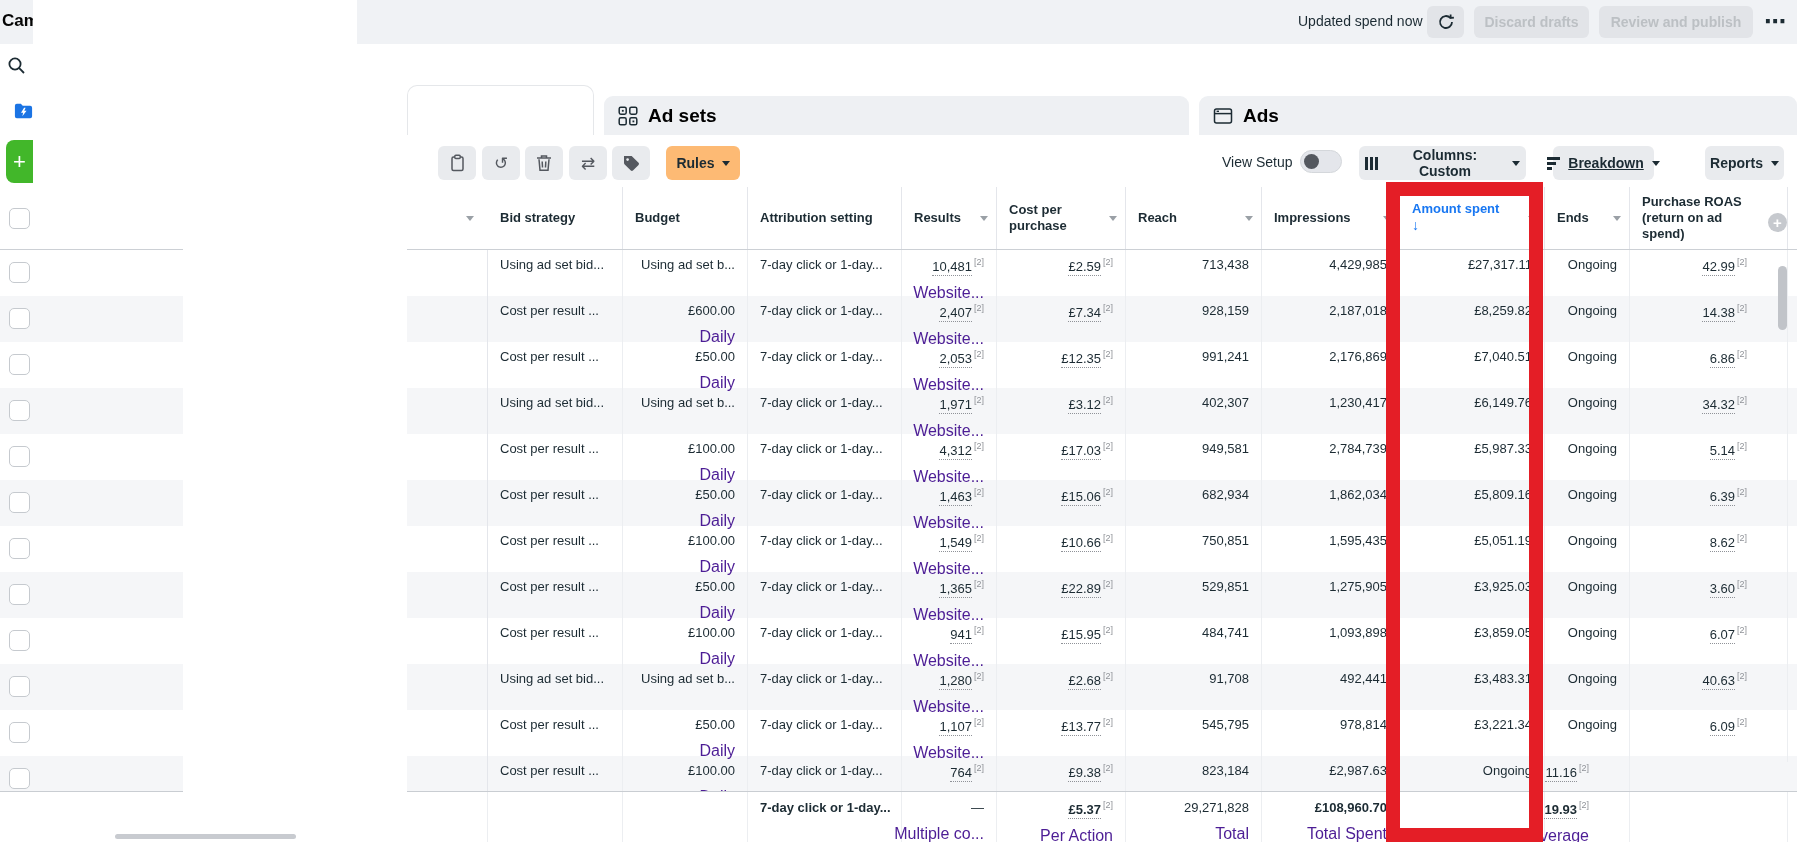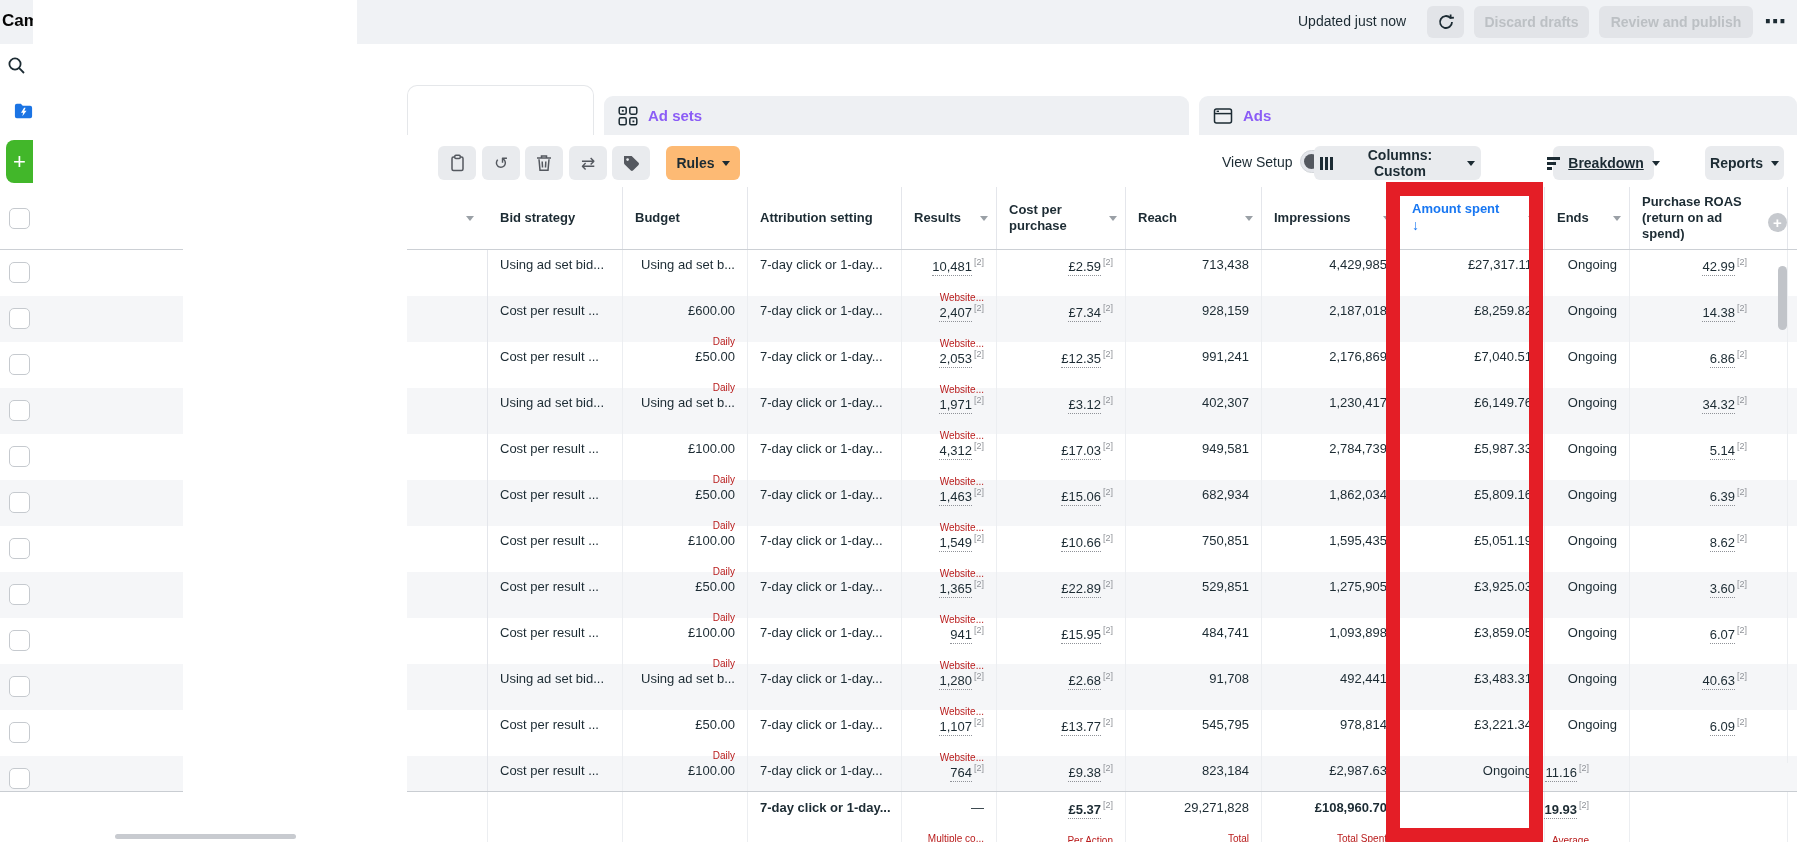--- a/index.html
+++ b/index.html
@@ -25,34 +25,34 @@
   .rail-folder{position:absolute;left:13px;top:101px;z-index:6;}
   .rail-create{position:absolute;left:6px;top:140px;width:27px;height:43px;background:#42b72a;border:none;
                border-radius:8px 0 0 8px;color:#fff;font-size:22px;font-weight:400;z-index:6;display:flex;align-items:center;justify-content:center;font-family:inherit;}
 
   
   .tab{position:absolute;display:flex;align-items:center;gap:10px;box-sizing:border-box;}
   .tab-campaigns{left:407px;top:85px;width:187px;height:51px;background:#fff;border:1px solid #e5e7ea;border-bottom:none;border-radius:10px 10px 0 0;}
   .tab-gray{background:#eef0f3;border-radius:9px 9px 0 0;top:96px;height:39px;padding-left:14px;}
   .tab-adsets{left:604px;width:585px;}
   .tab-ads{left:1199px;width:598px;}
-  .tab-label{font-size:15px;font-weight:700;color:#8b5cf6;}
+  .tab-label{font-size:19px;font-weight:700;color:#000000;}
 
   
   .toolbar{position:absolute;left:0;top:135px;width:1797px;height:52px;background:#fff;}
   .icon-btn{position:absolute;top:11px;width:38px;height:34px;border:none;border-radius:6px;background:#e9ebee;
             display:flex;align-items:center;justify-content:center;font-size:17px;color:#54585f;font-family:inherit;}
   .rules-btn{position:absolute;left:666px;top:11px;width:74px;height:34px;border:none;border-radius:6px;background:#fdba74;
              font-size:14px;font-weight:600;color:#1c2b33;display:flex;align-items:center;justify-content:center;gap:7px;font-family:inherit;}
   .vs-label{position:absolute;left:1222px;top:19px;font-size:14px;color:#1c2b33;}
   .toggle{position:absolute;left:1300px;top:15px;width:42px;height:23px;border-radius:12px;background:#e4e6eb;border:1px solid #d4d7db;box-sizing:border-box;}
   .toggle .knob{position:absolute;left:3px;top:3px;width:15px;height:15px;border-radius:50%;background:#54585f;}
   .ctl-btn{position:absolute;top:11px;height:34px;border:none;border-radius:6px;background:#e9ebee;
            font-size:14px;font-weight:600;color:#1c2b33;display:flex;align-items:center;justify-content:center;gap:8px;font-family:inherit;}
-  .btn-columns{left:1314px;width:167px;}
+  .btn-columns{left:1359px;width:167px;}
   .btn-breakdown{left:1553px;width:101px;text-decoration:underline;}
   .btn-reports{left:1705px;width:79px;}
   .caret-dark{width:0;height:0;border:4px solid transparent;border-top:5px solid #1c2b33;margin-top:4px;}
   .colicon{display:inline-flex;gap:2px;}
   .colicon i{display:block;width:3px;height:13px;background:#1c2b33;}
   .brkicon{display:inline-flex;flex-direction:column;gap:2px;}
   .brkicon i{display:block;height:3px;background:#1c2b33;}
   .brkicon i:nth-child(1){width:13px;}.brkicon i:nth-child(2){width:9px;}.brkicon i:nth-child(3){width:5px;}
 
   
@@ -69,21 +69,21 @@
 
   .tbody{position:absolute;left:0;top:250px;width:1797px;height:541px;overflow:hidden;}
   .trow{display:grid;grid-template-columns:var(--cols);height:46px;background:#fff;}
   .trow.alt{background:#f5f6f8;}
   .bc{position:relative;padding:7px 12px 0;border-right:1px solid #eceef1;box-sizing:border-box;display:flex;flex-direction:column;font-size:13px;}
   .bc.filler,.bc.name{border-right:1px solid var(--grayline);}
   .bc.filler{border-right:none;}
   .bc.left{align-items:flex-start;}
   .bc.r{align-items:flex-end;text-align:right;}
   .bc .v{color:#1c2b33;white-space:nowrap;}
-  .bc .s{color:#b91c1c;font-size:10px;margin-top:18px;white-space:nowrap;}
+  .bc .s{color:#4c1d95;font-size:16px;margin-top:10px;white-space:nowrap;}
   .u{border-bottom:1px dotted #8f9298;padding-bottom:1px;}
   .sup{font-size:9px;color:#8f9298;margin-left:2px;vertical-align:6px;}
   .vw{white-space:nowrap;}
   .roas{padding-right:40px;}
   .name .cb{position:absolute;left:9px;top:12px;}
 
   .tsum{position:absolute;left:0;top:791px;width:1797px;height:51px;display:grid;grid-template-columns:var(--cols);
         background:#fff;border-top:1px solid #c9cdd2;box-sizing:border-box;z-index:4;}
   .tsum .bc{border-right:1px solid #eceef1;padding-top:8px;}
   .tsum .bold .v{font-weight:700;}
@@ -99,21 +99,21 @@
   .ov-b{position:absolute;left:183px;top:187px;width:224px;height:644px;background:#fff;z-index:12;}
 
   .redbox{position:absolute;left:1386px;top:182px;width:157px;height:660px;box-sizing:border-box;
           border:14px solid #e41e26;z-index:20;pointer-events:none;}
 </style>
 </head>
 <body>
 
 <div class="topbar">
   <span class="tb-title">Cam</span>
-  <span class="tb-updated">Updated just now</span>
+  <span class="tb-updated">Updated spend now</span>
   <button class="tb-btn tb-refresh">
     <svg width="18" height="18" viewBox="0 0 18 18" fill="none" stroke="#1c2b33" stroke-width="1.8">
       <path d="M15 9a6 6 0 1 1-1.7-4.2"></path>
         <polyline points="13.6,1.6 13.6,5 16.9,4.6" fill="none"></polyline>
     </svg>
   </button>
   <button class="tb-btn tb-discard">Discard drafts</button>
   <button class="tb-btn tb-review">Review and publish</button>
   <button class="tb-more"><span>⋯</span></button>
 </div>

